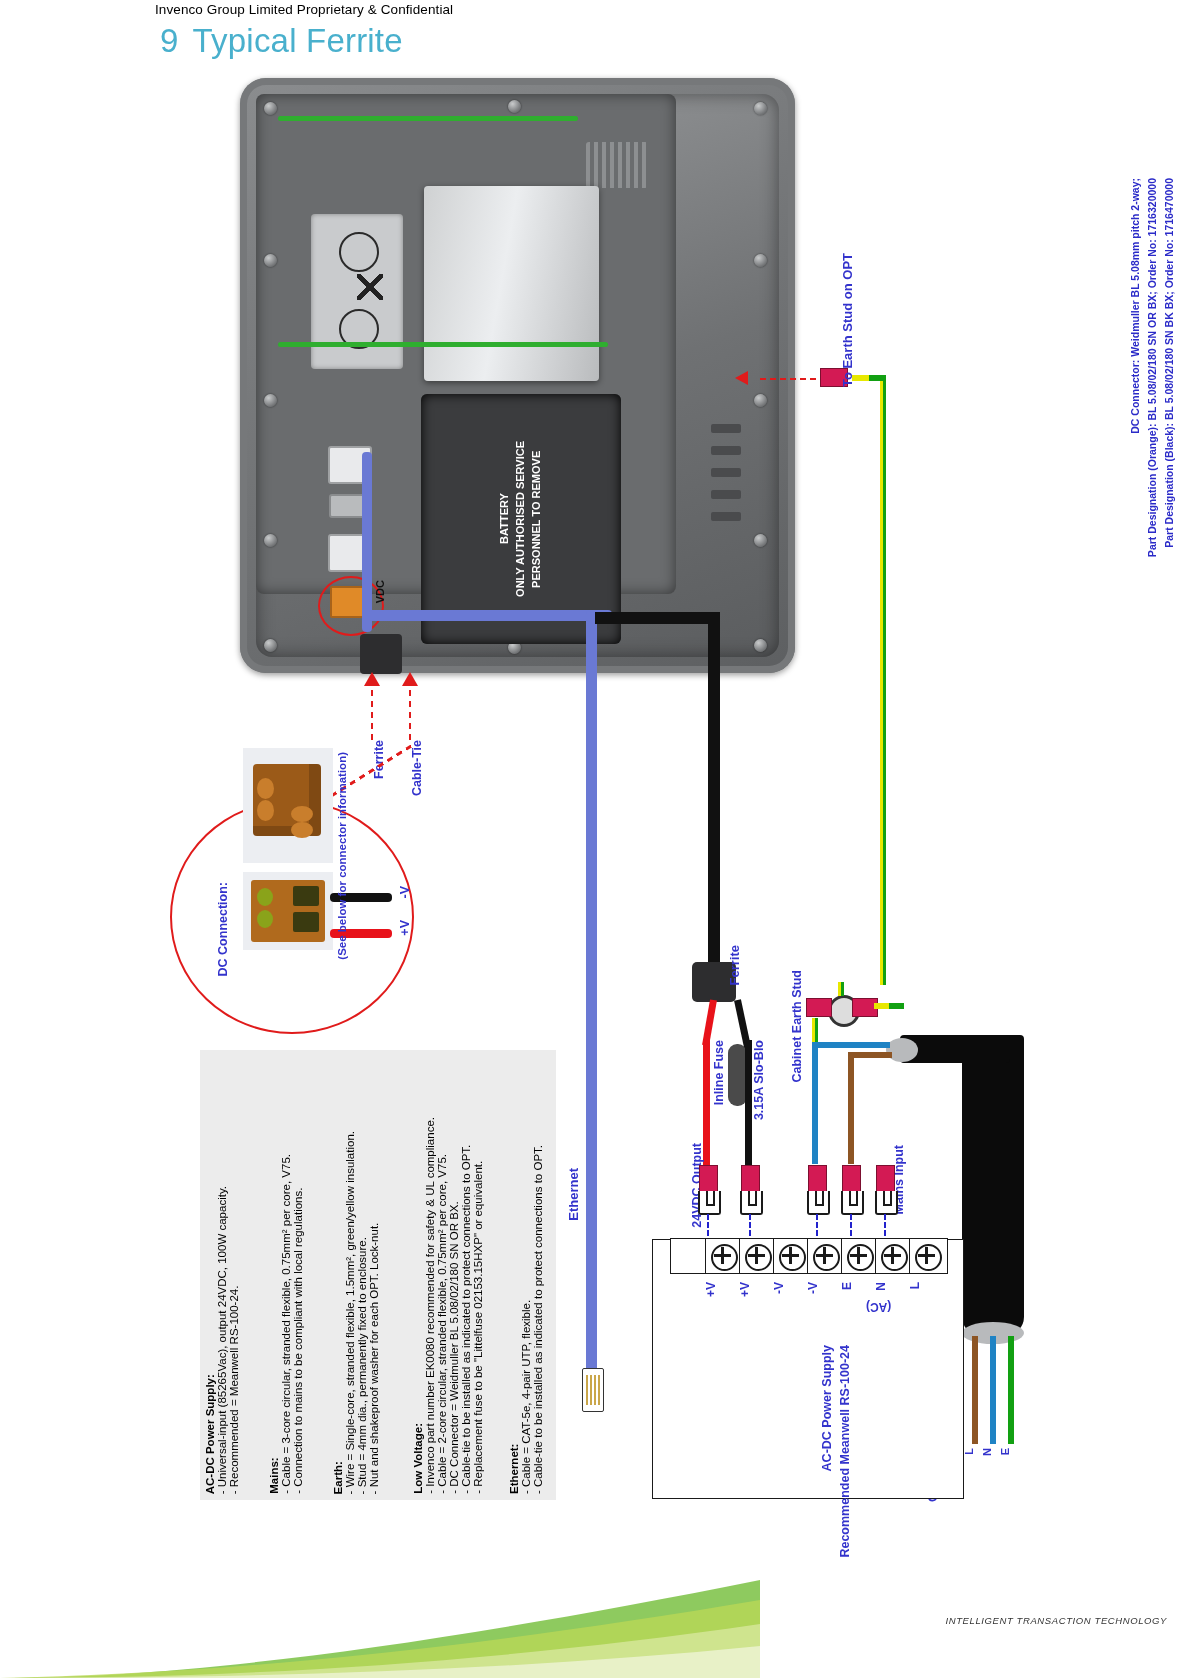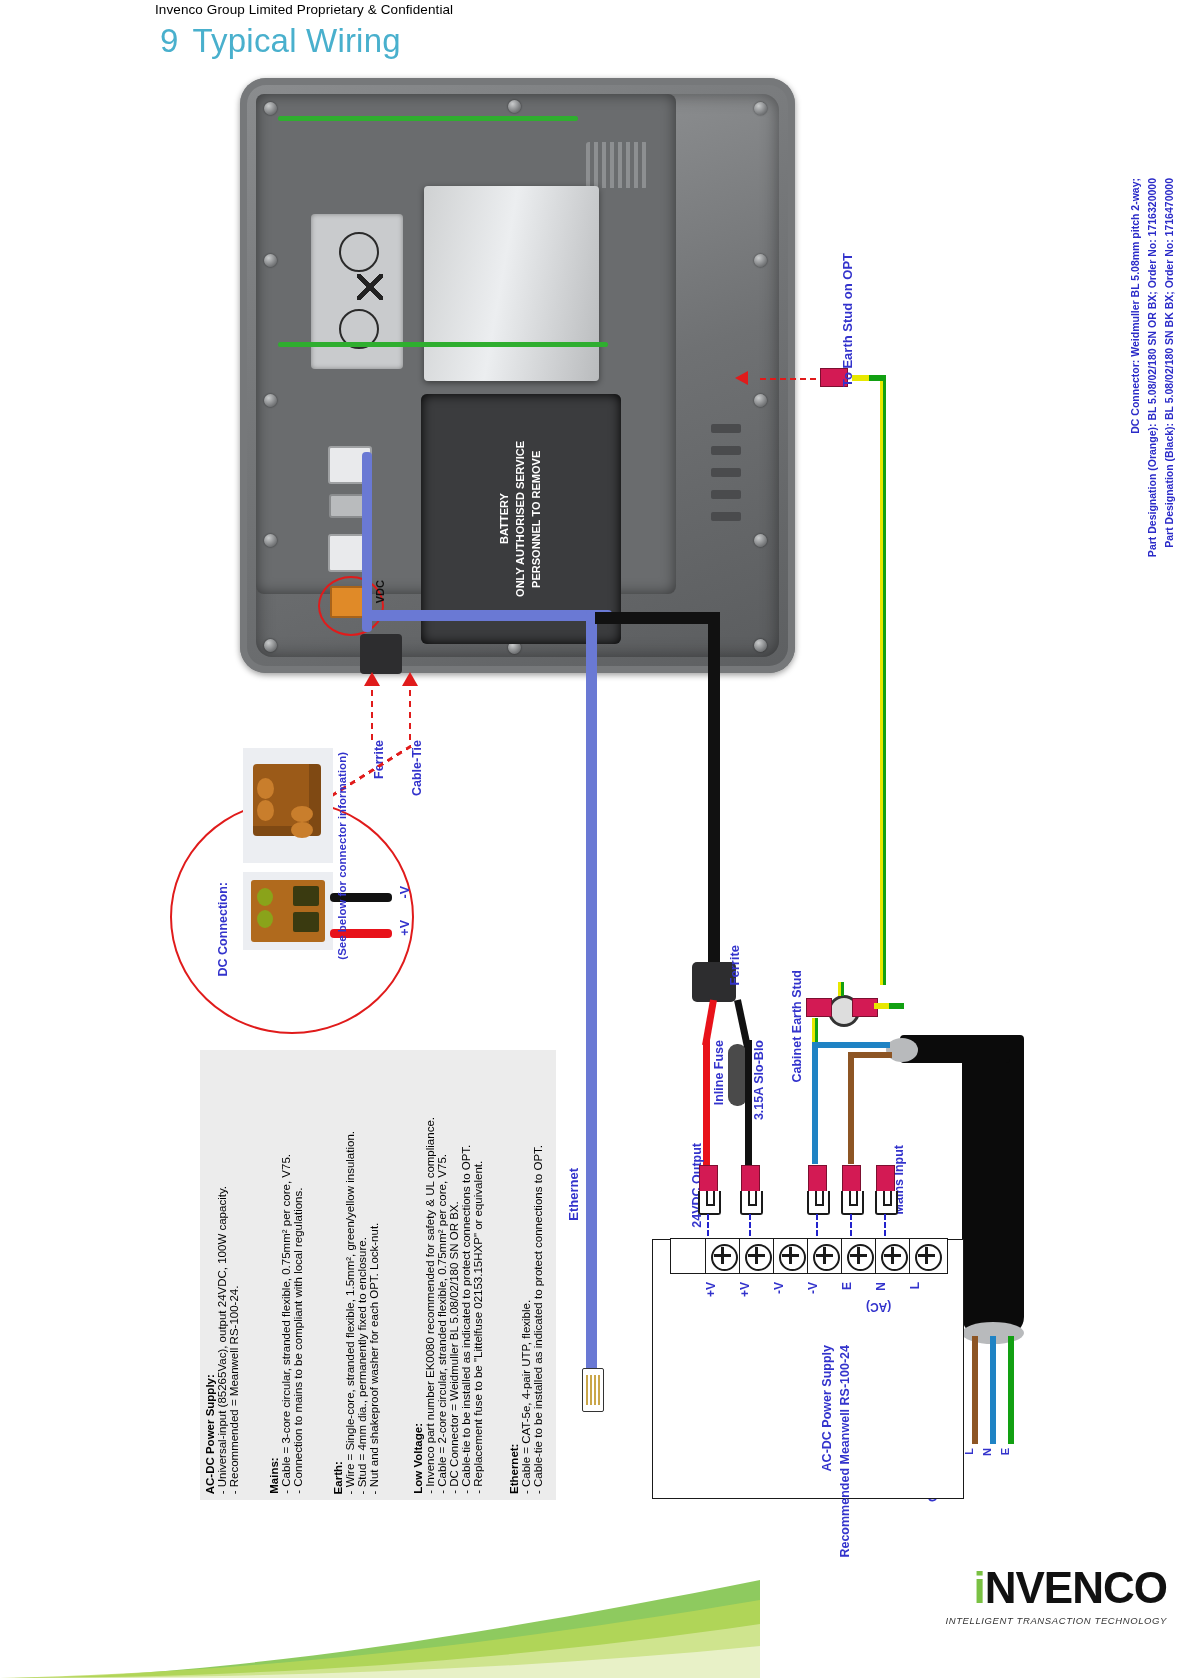--- a/index.html
+++ b/index.html
@@ -114,21 +114,21 @@
   #logo .tag{font-size:9.5px;letter-spacing:.6px;color:#333;font-style:italic;margin-top:2px;}
 
   .smalllbl{font-size:11px;font-weight:bold;}
 </style>
 </head>
 <body>
 
 <div class="abs" id="confidential">Invenco Group Limited Proprietary &amp; Confidential</div>
 
 <div class="abs" id="page-title">
-  <span class="num">9</span><span>Typical Wiring</span>
+  <span class="num">9</span><span>Typical Ferrite</span>
 </div>
 
 <div class="abs" id="device">
   <div id="device-inner">
 
     <div class="screw" style="left:8px;top:8px"></div>
     <div class="screw" style="left:252px;top:6px"></div>
     <div class="screw" style="left:498px;top:8px"></div>
     <div class="screw" style="left:8px;top:160px"></div>
     <div class="screw" style="left:498px;top:160px"></div>
@@ -381,15 +381,14 @@
 <div id="footer-swoosh">
   <svg width="760" height="150" viewBox="0 0 760 150">
     <path d="M0,150 C180,150 420,120 760,52 L760,150 Z" fill="#7ac143" opacity=".85"></path>
     <path d="M0,150 C200,146 440,126 760,72 L760,150 Z" fill="#b9d756" opacity=".8"></path>
     <path d="M0,150 C220,150 470,138 760,96 L760,150 Z" fill="#d9e8a0" opacity=".75"></path>
     <path d="M0,150 C240,150 500,144 760,118 L760,150 Z" fill="#eef4d6" opacity=".8"></path>
   </svg>
 </div>
 
 <div id="logo">
-  <div class="mark"><span class="i">i</span><span>NVENCO</span></div>
   <div class="tag">INTELLIGENT TRANSACTION TECHNOLOGY</div>
 </div>
 
 </body></html>

